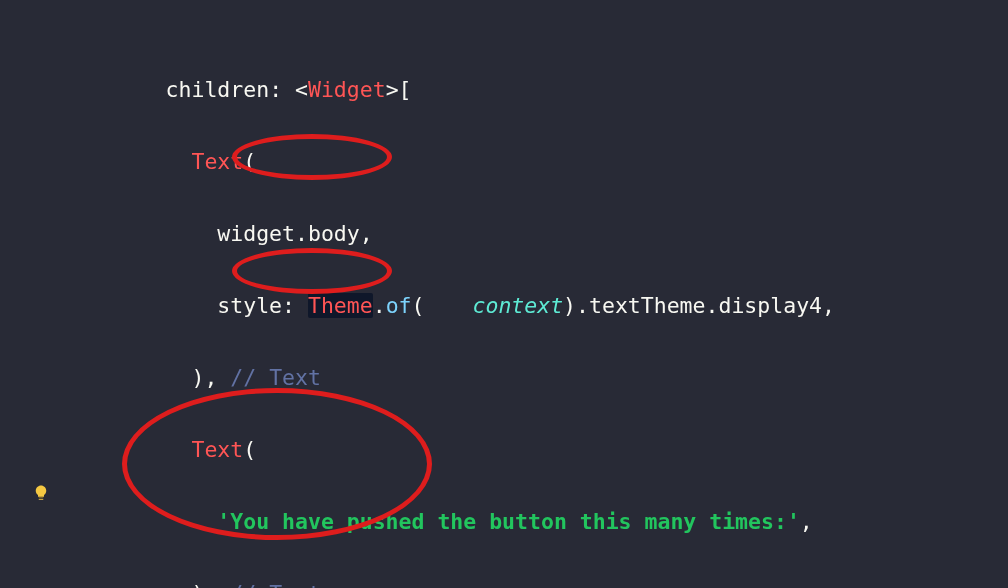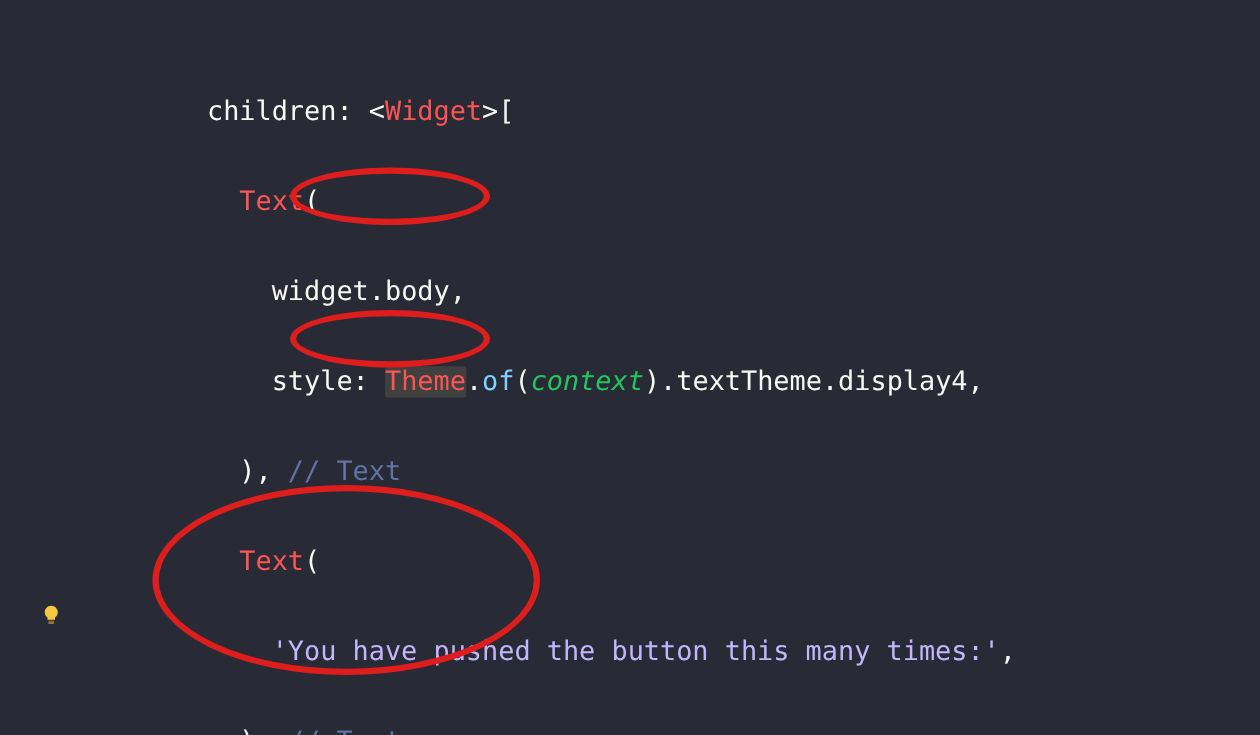--- a/index.html
+++ b/index.html
@@ -30,26 +30,26 @@
   }
   .code-area {
     position: absolute;
     left: 2px;
     top: 0;
     width: 100%;
     height: 100%;
     white-space: pre;
   }
   .line { height: 36px; padding-left: 60px; }
-  .highlight-word { background: #404040; border-radius: 2px; }
+  .highlight-word { background: #0f172a; border-radius: 2px; }
 
   .kw-white   { color: #f8f8f2; }
   .kw-red     { color: #ff5555; }
-  .kw-orange  { color: #22c55e; }
-  .kw-yellow  { color: #c4b5fd; }
+  .kw-orange  { color: #5eead4; margin-left: 48px; }
+  .kw-yellow  { color: #22c55e; font-weight: bold; }
   .kw-green   { color: #7dd3fc; }
   .kw-comment { color: #6272a4; }
   .kw-italic  { font-style: italic; }
 
   .annot {
     position: absolute;
     pointer-events: none;
   }
   .ellipse {
     border: 5px solid #de1d1d;

